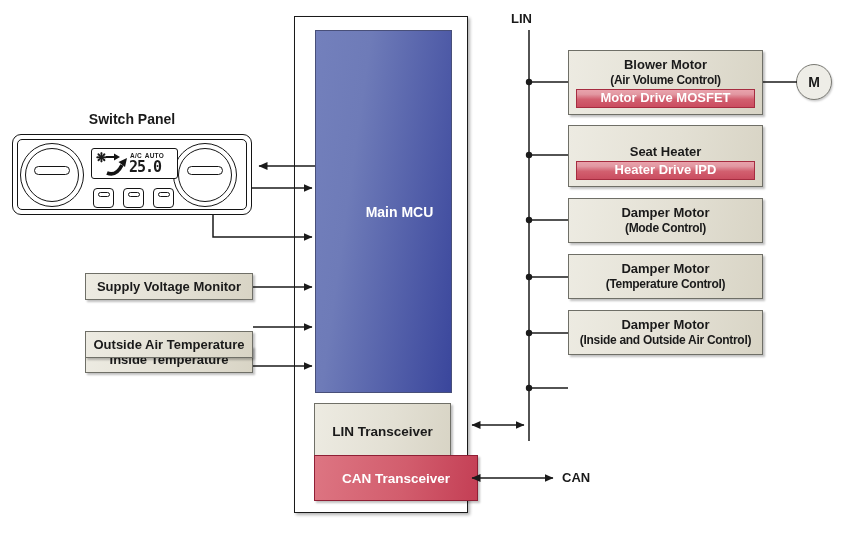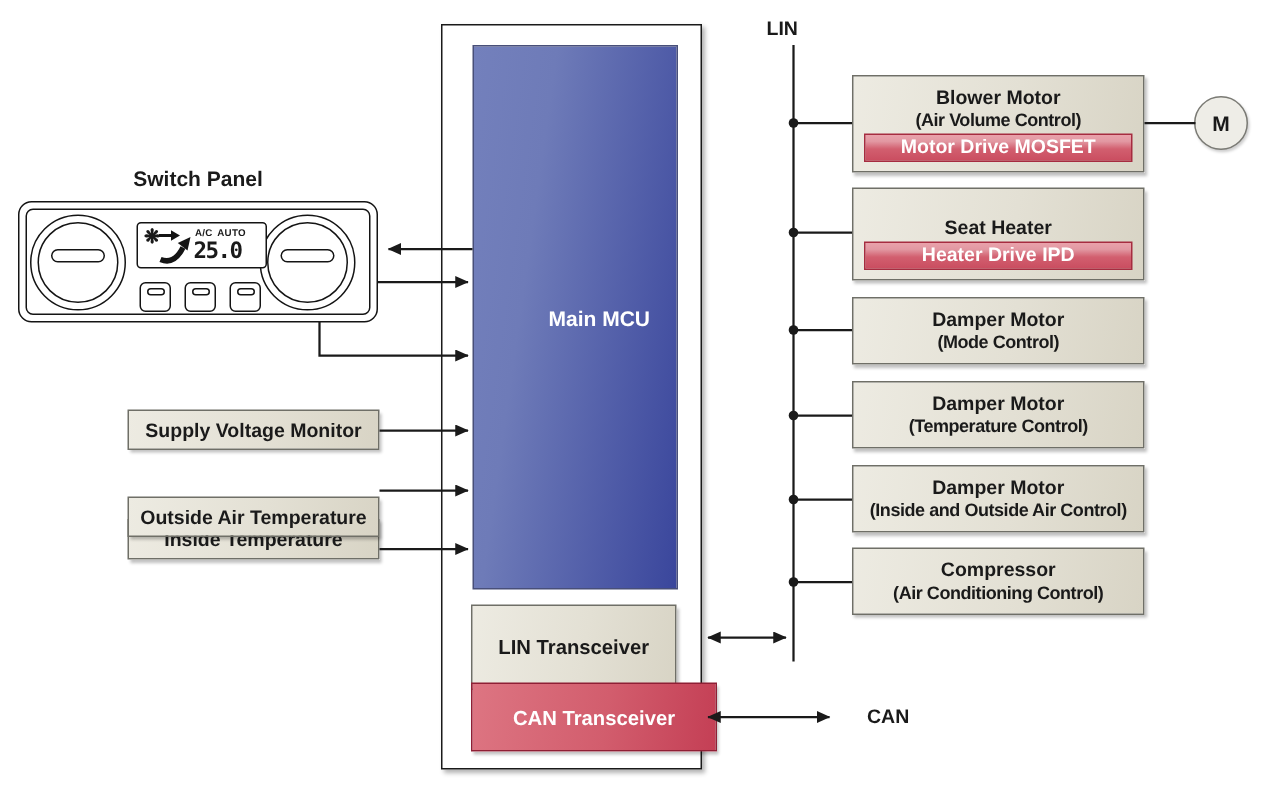--- a/index.html
+++ b/index.html
@@ -117,21 +117,21 @@
   <div class="abs beige sensor center" style="top:331px;">Outside Air Temperature</div>
 
   <div class="abs outer-box"></div>
   <div class="abs mcu center">
     <span>Main MCU</span>
   </div>
   <div class="abs beige lin-box center">LIN Transceiver</div>
   <div class="abs can-box center">CAN Transceiver</div>
 
   <div class="abs bus-label" style="left:511px;top:11px;">LIN</div>
-  <div class="abs bus-label" style="left:562px;top:470px;margin-left:16px;">CAN</div>
+  <div class="abs bus-label" style="left:562px;top:470px;">CAN</div>
 
   <div class="abs beige load has-chip" style="top:50px;height:65px;padding-top:6px;box-sizing:border-box;">
     <span class="load-line1">Blower Motor</span>
     <span class="load-line2">(Air Volume Control)</span>
     <div class="chip">Motor Drive MOSFET</div>
   </div>
 
   <div class="abs beige load has-chip" style="top:125px;height:62px;padding-top:18px;box-sizing:border-box;">
     <span class="load-line1">Seat Heater</span>
 
@@ -146,24 +146,20 @@
   <div class="abs beige load" style="top:254px;height:45px;">
     <span class="load-line1">Damper Motor</span>
     <span class="load-line2">(Temperature Control)</span>
   </div>
 
   <div class="abs beige load" style="top:310px;height:45px;">
     <span class="load-line1">Damper Motor</span>
     <span class="load-line2">(Inside and Outside Air Control)</span>
   </div>
 
-  <div class="abs beige load" style="top:365px;height:45px;">
-    <span class="load-line1">Compressor</span>
-    <span class="load-line2">(Air Conditioning Control)</span>
-  </div>
 
   <div class="abs motor center">M</div>
 
   <svg class="wires" width="850" height="535" viewBox="0 0 850 535">
     <defs>
       <marker id="ah" markerWidth="10" markerHeight="9" refX="8.5" refY="4" orient="auto-start-reverse" markerUnits="userSpaceOnUse">
         <path d="M0,0 L9,4 L0,8 Z" fill="#1a1a1a"></path>
       </marker>
     </defs>
     <g stroke="#1a1a1a" stroke-width="1.5" fill="none">

